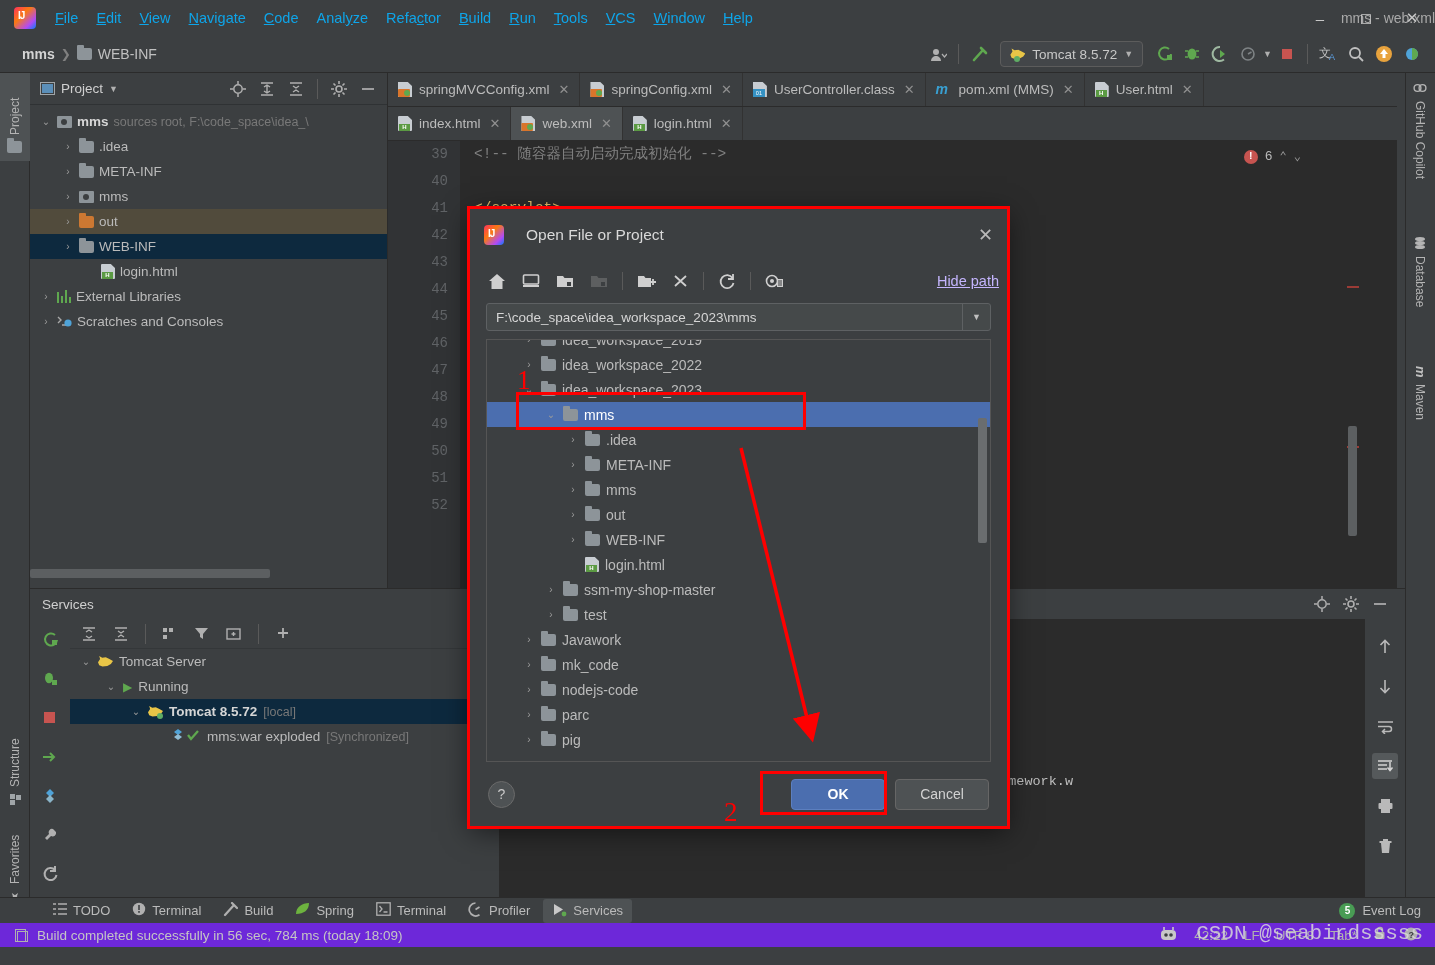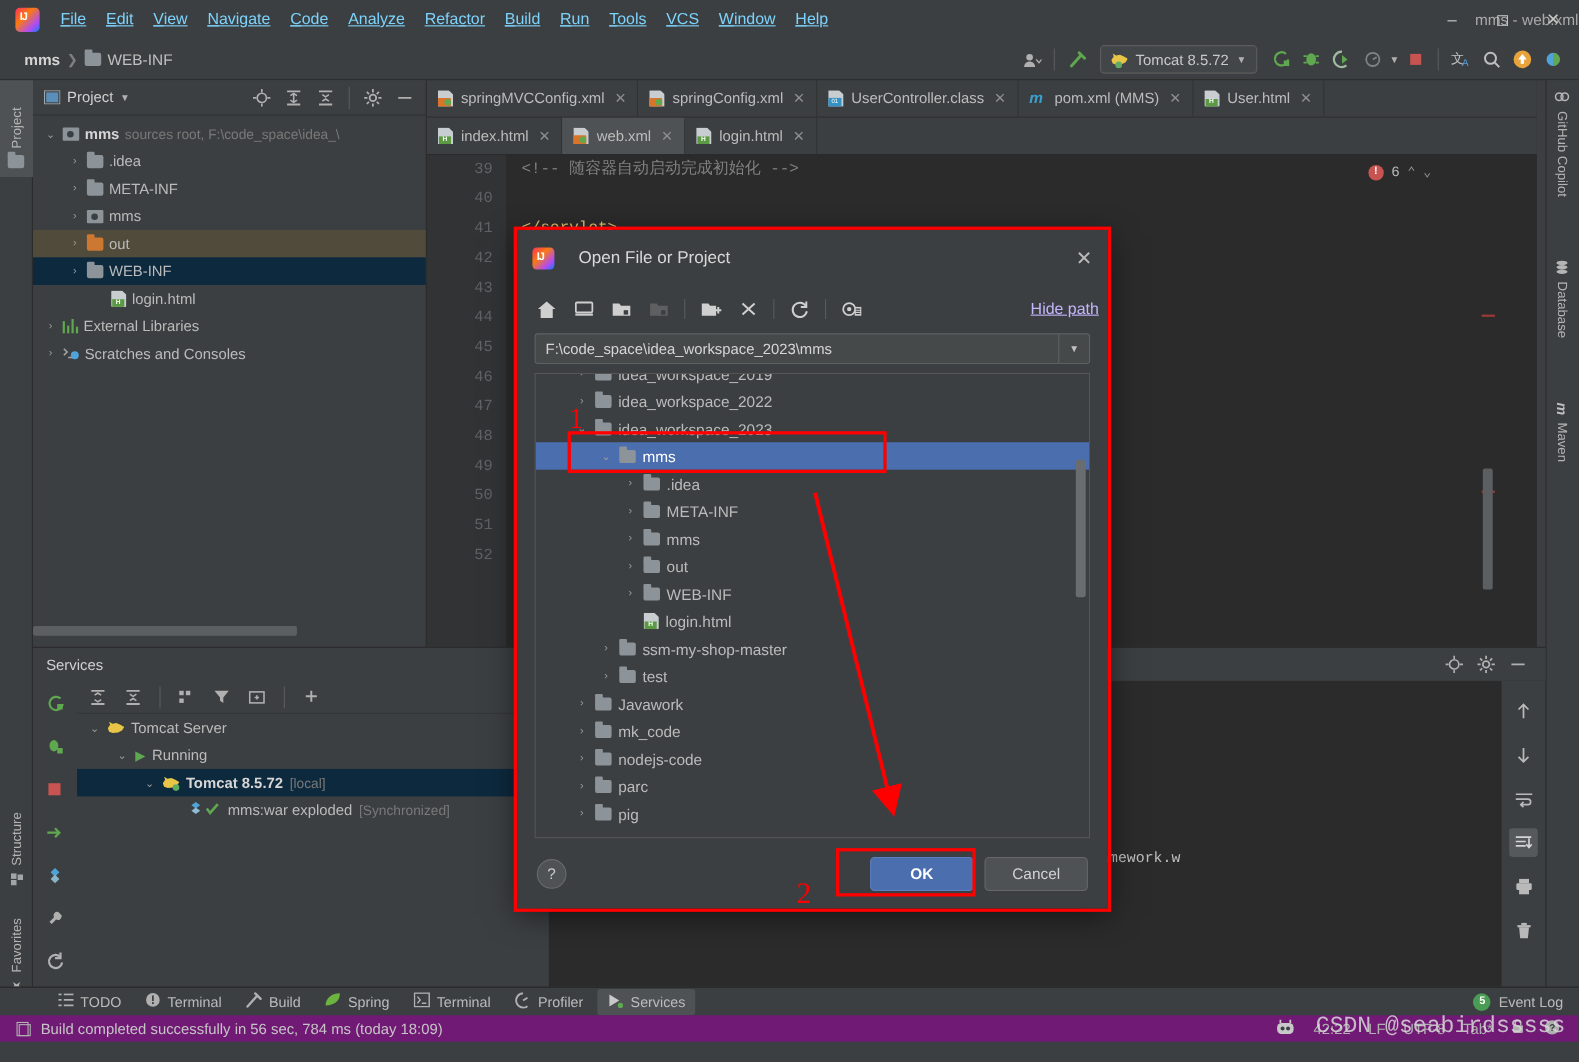--- a/index.html
+++ b/index.html
@@ -22,21 +22,21 @@
     width: 22px; height: 22px; margin-left: 14px; margin-right: 10px;
     border-radius: 4px; position: relative; flex: none;
     background: linear-gradient(135deg,#fe315d 0%,#f97a12 38%,#b24bf3 75%,#087cfa 100%);
   }
   .idea-logo::after {
     content: "IJ"; position: absolute; left: 4px; top: 3px;
     font-size: 10px; font-weight: bold; color: #fff; letter-spacing: -1px;
   }
   .menu { display: flex; align-items: center; gap: 0px; }
   .menu-item {
-    padding: 4px 9px; font-size: 14.5px; color: #7dd3fc; cursor: default; white-space: nowrap; text-decoration: underline;
+    padding: 4px 9px; font-size: 14.5px; color: #0ea5e9; cursor: default; white-space: nowrap;
   }
   .menu-item u { text-decoration: underline; }
   .win-title {
     position: absolute; left: 0; right: 0; text-align: right;
     font-size: 14px; color: #a9a9a9; pointer-events: none;
   }
   .win-ctrls { position: absolute; right: 0; top: 0; height: 36px; display: flex; align-items: center; }
   .win-btn { width: 46px; height: 36px; display: flex; align-items: center; justify-content: center;
              color: #c8c8c8; font-size: 15px; }
 
@@ -213,21 +213,21 @@
   .bottom-tabs {
     position:absolute; left:0; bottom:42px; width:1435px; height:26px; background:#3c3f41;
     display:flex; align-items:center; gap:4px; padding-left:44px; border-top:1px solid #2b2b2b;
   }
   .btab { display:flex; align-items:center; gap:6px; padding: 3px 9px; font-size:13px; color:#bbbbbb; border-radius:3px; }
   .btab.active { background:#4e5254; }
   .bt-right { margin-left:auto; display:flex; align-items:center; gap:7px; padding-right:14px; font-size:13px; }
   .evt-badge { width:16px;height:16px;border-radius:50%;background:#499c54;color:#fff;font-size:10px;
                text-align:center;line-height:16px;font-weight:bold; }
   .statusbar {
-    position:absolute; left:0; bottom:18px; width:1435px; height:24px; background:#701a75;
+    position:absolute; left:0; bottom:18px; width:1435px; height:24px; background:#6d28d9;
     display:flex; align-items:center; padding-left:14px; font-size:13.5px; color:#c5c5c5;
   }
   .sb-right { margin-left:auto; display:flex; align-items:center; gap:16px; padding-right:16px; color:#b0b0b0; }
   .watermark {
     position:absolute; right: 12px; bottom: 20px; font-size:21px; color:#d8d8d8; opacity:.85;
     font-family:Liberation Mono, monospace; pointer-events:none; white-space:nowrap;
   }
   .cn-strip {
     position:absolute; left:0; bottom:0; width:1435px; height:18px; background:#f2f2f2; color:#4a4a4a;
     font-size:12.5px; display:flex; align-items:flex-start; overflow:hidden;

